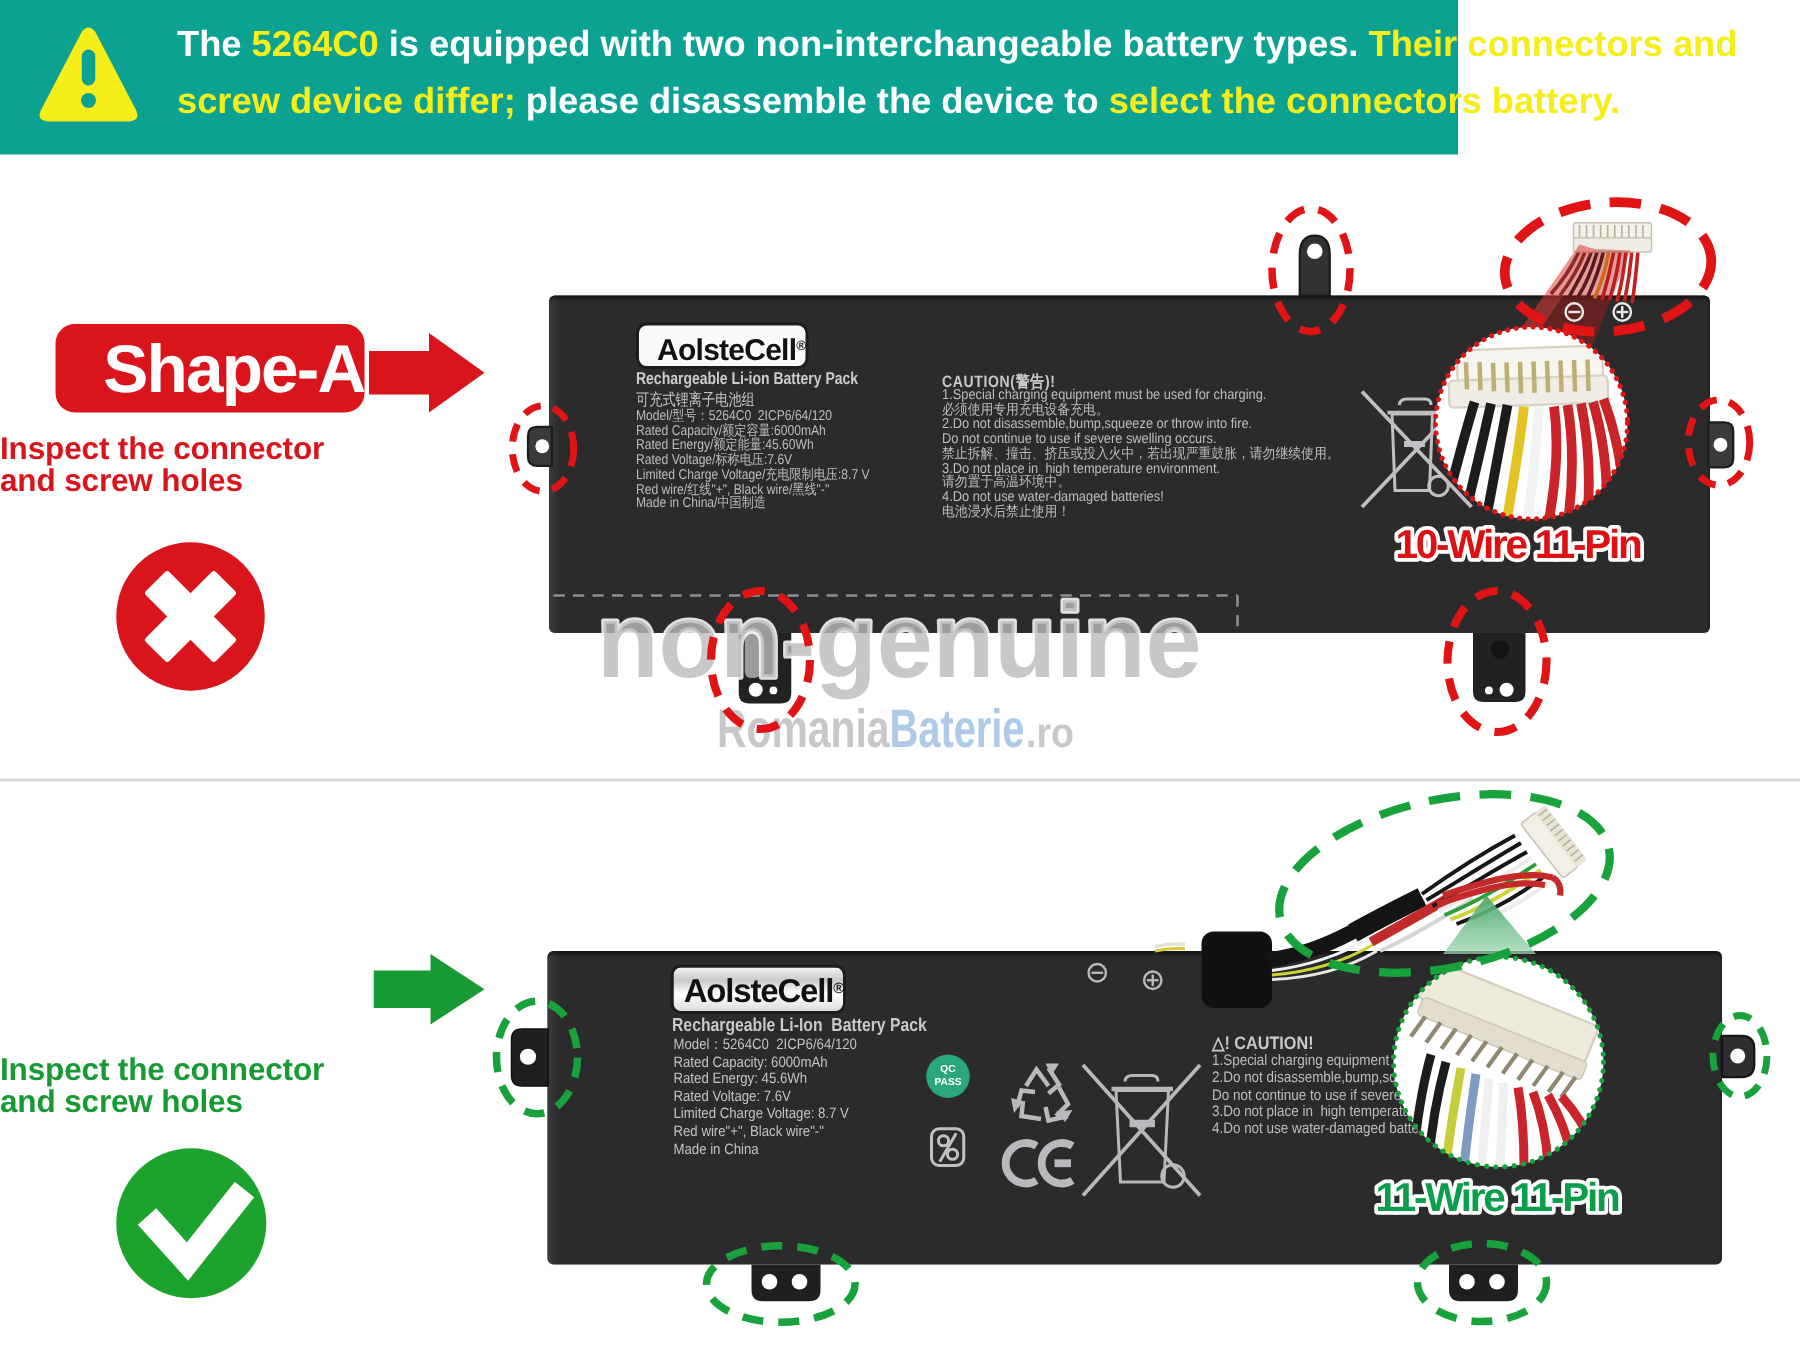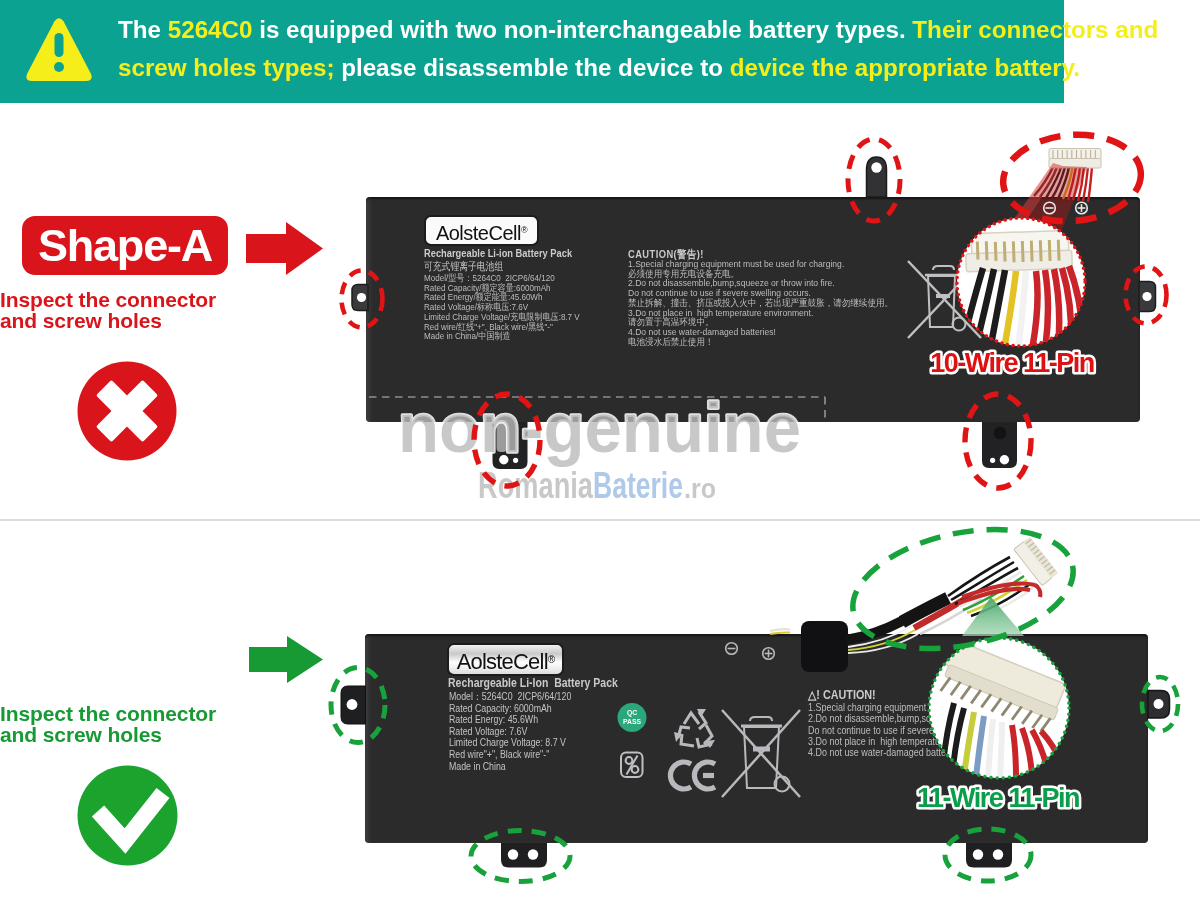--- a/index.html
+++ b/index.html
@@ -1,55 +1,55 @@
 <!DOCTYPE html>
 <html><head>
 <meta charset="utf-8">
 <style>
 html,body{margin:0;padding:0;}
 #page{position:relative;width:1200px;height:900px;background:#fff;overflow:hidden;
   font-family:"Liberation Sans",sans-serif;}
 .abs{position:absolute;}
 
-#banner{position:absolute;left:0;top:0;width:1048px;height:103px;background:#0ba291;padding-left:16px;}
+#banner{position:absolute;left:0;top:0;width:972px;height:103px;background:#0ba291;}
 #bannertext{position:absolute;left:118px;top:11px;font-size:24.2px;font-weight:bold;
   color:#fff;line-height:37.5px;white-space:nowrap;}
 .yel{color:#f6ee1a;}
 
 #divider{position:absolute;left:0;top:519px;width:1200px;height:2px;background:#dcdcdc;}
 
-.shlabel{position:absolute;left:22px;width:206px;height:59px;border-radius:13px;
-  color:#fff;font-size:45px;font-weight:bold;text-align:center;line-height:59px;letter-spacing:-1.2px;}
+.shlabel{position:absolute;left:37px;width:206px;height:59px;border-radius:13px;
+  color:#fff;font-size:45px;font-weight:bold;text-align:right;line-height:59px;letter-spacing:-1.2px;}
 #shA{top:216px;background:#d9151b;}
 #shB{top:630px;background:#179a34;}
 .inspect{position:absolute;left:0px;width:256px;text-align:left;font-size:21px;
   font-weight:bold;line-height:20.5px;letter-spacing:-0.1px;}
 #insA{top:290px;color:#d9151b;}
 #insB{top:704px;color:#179a34;}
 
 .batt{position:absolute;background:linear-gradient(90deg,#3c3c3e 0px,#2b2b2c 7px);border-radius:4px;
   box-shadow:inset 0 2px 2px rgba(0,0,0,0.55), inset 2px 0 2px rgba(70,70,70,0.5);}
 #battA{left:366px;top:197px;width:774px;height:225px;}
 #battB{left:365px;top:634px;width:783px;height:209px;}
 .wbox{position:absolute;background:#fafafa;border:2px solid #1c1c1c;border-radius:7px;
-  color:#111;font-weight:normal;text-align:center;}
+  color:#111;font-weight:bold;text-align:right;}
 .greytxt{position:absolute;color:#c3c3c3;white-space:nowrap;}
 </style>
 </head>
 <body>
 <div id="page">
   <div id="banner">
     <svg class="abs" style="left:25px;top:16px" width="68" height="67" viewBox="0 0 68 67">
       <path d="M29.5 5.2 Q34 -0.5 38.5 5.2 L66 58 Q68.5 64.5 61 65 L7 65 Q-0.5 64.5 2 58 Z" fill="#f6ee1a"></path>
       <rect x="29.5" y="17" width="9" height="24" rx="4.5" fill="#0ba291"></rect>
       <circle cx="34" cy="51" r="5" fill="#0ba291"></circle>
     </svg>
     <div id="bannertext">
       <div>The <span class="yel">5264C0</span> is equipped with two non-interchangeable battery types. <span class="yel">Their connectors and</span></div>
-      <div><span class="yel">screw holes types;</span> please disassemble the device to <span class="yel">device the appropriate battery.</span></div>
+      <div><span class="yel">screw device differ;</span> please disassemble the device to <span class="yel">select the connectors battery.</span></div>
     </div>
   </div>
   <div id="divider"></div>
 
   <div id="shA" class="shlabel">Shape-A</div>
   <svg class="abs" style="left:246px;top:222px" width="78" height="54" viewBox="0 0 78 54">
     <polygon points="0,12 40,12 40,0 77,26.5 40,53 40,41 0,41" fill="#d9151b"></polygon>
   </svg>
   <div id="insA" class="inspect">Inspect the connector<br>and screw holes</div>
   <svg class="abs" style="left:77px;top:361px" width="100" height="100" viewBox="0 0 100 100">

